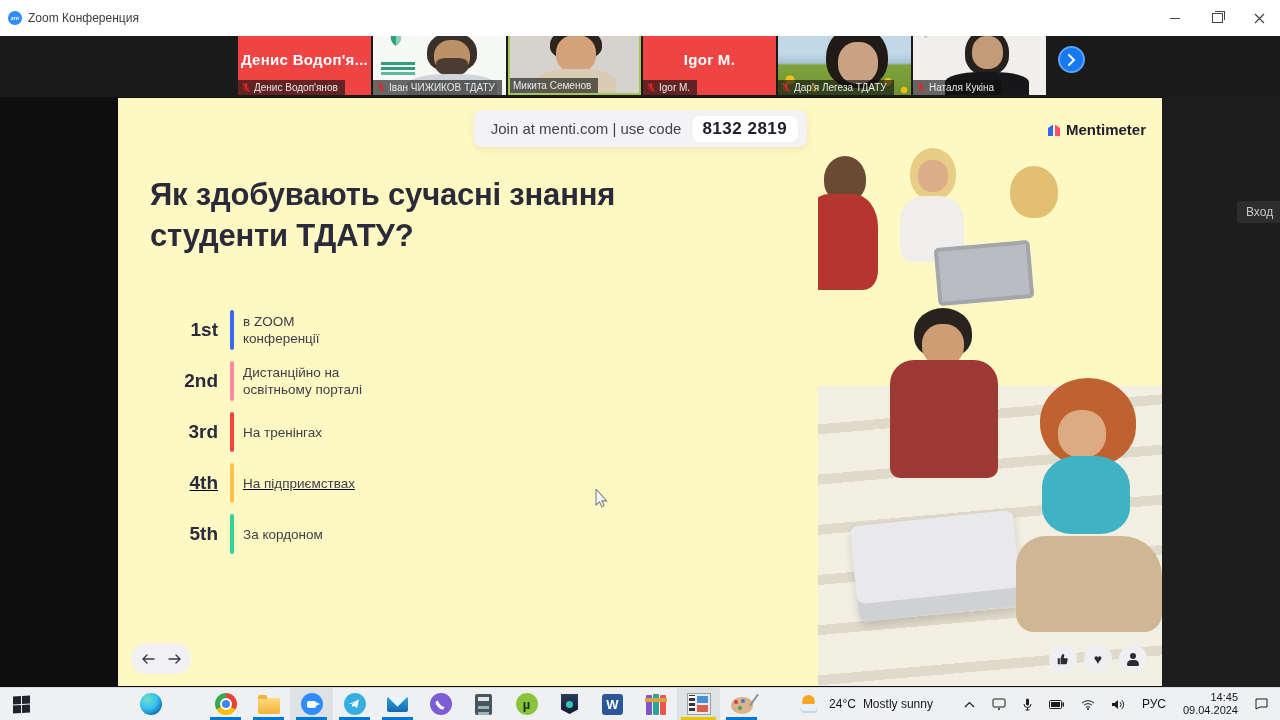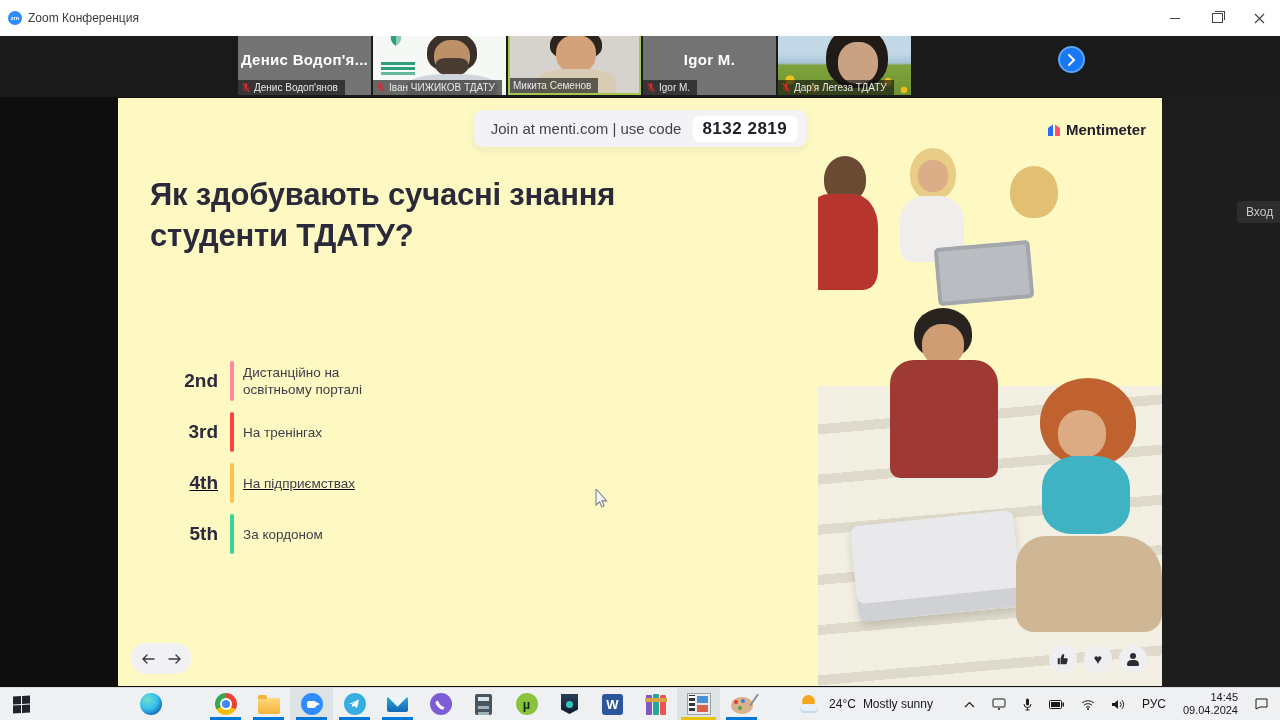--- a/index.html
+++ b/index.html
@@ -15,21 +15,21 @@
   .tb-title{font-size:12px;color:#3c3c3c;}
   .win-controls{margin-left:auto;display:flex;height:100%;}
   .wc{width:42px;height:100%;display:flex;align-items:center;justify-content:center;}
   .wc-min{width:10px;height:1px;background:#444;}
   .wc-max{width:9px;height:8px;border:1px solid #444;background:#fff;position:relative;}
   .wc-max::before{content:"";position:absolute;left:2px;top:-3px;width:9px;height:8px;
                   border:1px solid #444;border-bottom:none;border-left:none;}
 
   
   .strip{position:absolute;top:22px;left:0;right:0;height:75px;background:#1a1a1a;z-index:20;}
-  .tile{position:absolute;top:2px;width:133px;height:71px;background:#737373;
+  .tile{position:absolute;top:2px;width:133px;height:71px;background:#ef4444;
         overflow:hidden;box-sizing:border-box;}
   .tile.speaking{border:2px solid #a5c94f;}
   .tile-bigname{width:100%;height:100%;display:flex;align-items:center;justify-content:center;
                 color:#fff;font-weight:bold;font-size:15px;letter-spacing:.3px;}
   .name-tag{position:absolute;left:0;bottom:0;display:flex;align-items:center;gap:3px;
             background:rgba(15,15,15,.62);color:#e8e8e8;font-size:10px;
             padding:2px 7px 2px 3px;max-width:95%;white-space:nowrap;}
   .av{position:absolute;}
   
   .t2{background:#f6f8f5;}
@@ -272,40 +272,64 @@
       <svg width="10" height="11" viewBox="0 0 12 12">
           <rect x="4.6" y="1" width="3" height="6" rx="1.5" fill="#e02828"></rect>
           <path d="M3 6a3 3 0 0 0 6 0" stroke="#e02828" fill="none"></path>
           <path d="M6 9v2" stroke="#e02828"></path>
           <path d="M2 1l8 10" stroke="#e02828" stroke-width="1.4"></path>
         </svg>
       <span>Дар'я Легеза ТДАТУ</span>
     </div>
   </div>
 
+  <div class="tile t6" style="left:913px;">
+    <svg class="av logo-mini" width="14" height="16" viewBox="0 0 26 30">
+      <path d="M13 2C6 6 6 15 13 19V2z" fill="#8a8f94"></path>
+        <path d="M13 2c7 4 7 13 0 17V2z" fill="#c0c4c8"></path>
+    </svg>
+    <i class="av hair"></i>
+    <i class="av face"></i>
+    <i class="av body"></i>
+    <div class="name-tag">
+      <svg width="10" height="11" viewBox="0 0 12 12">
+          <rect x="4.6" y="1" width="3" height="6" rx="1.5" fill="#e02828"></rect>
+          <path d="M3 6a3 3 0 0 0 6 0" stroke="#e02828" fill="none"></path>
+          <path d="M6 9v2" stroke="#e02828"></path>
+          <path d="M2 1l8 10" stroke="#e02828" stroke-width="1.4"></path>
+        </svg>
+      <span>Наталя Кукіна</span>
+    </div>
+  </div>
 
   <div class="next-btn">
     <svg width="9" height="12" viewBox="0 0 9 12">
         <path d="M2 1l5 5-5 5" stroke="#fff" stroke-width="2" fill="none" stroke-linecap="round"></path>
       </svg>
   </div>
 </div>
 
 <div class="main">
   <div class="right-panel"></div>
 
   <div class="slide">
 
     <div class="join-pill">
       <span>Join at menti.com | use code</span>
       <span class="join-code">8132 2819</span>
     </div>
 
     <div class="slide-title">Як здобувають сучасні знання студенти ТДАТУ?</div>
 
+    <div class="rank-row" style="top:212px;left:32px;">
+      <span class="rank-num">1st</span>
+      <span class="rank-bar" style="background-color: rgb(61, 104, 245);"></span>
+      <span class="rank-label">в ZOOM
+конференції</span>
+    </div>
     <div class="rank-row" style="top:263px;left:32px;">
       <span class="rank-num">2nd</span>
       <span class="rank-bar" style="background-color: rgb(255, 138, 158);"></span>
       <span class="rank-label">Дистанційно на
 освітньому порталі</span>
     </div>
     <div class="rank-row" style="top:314px;left:32px;">
       <span class="rank-num">3rd</span>
       <span class="rank-bar" style="background-color: rgb(255, 65, 65);"></span>
       <span class="rank-label">На тренінгах</span>

